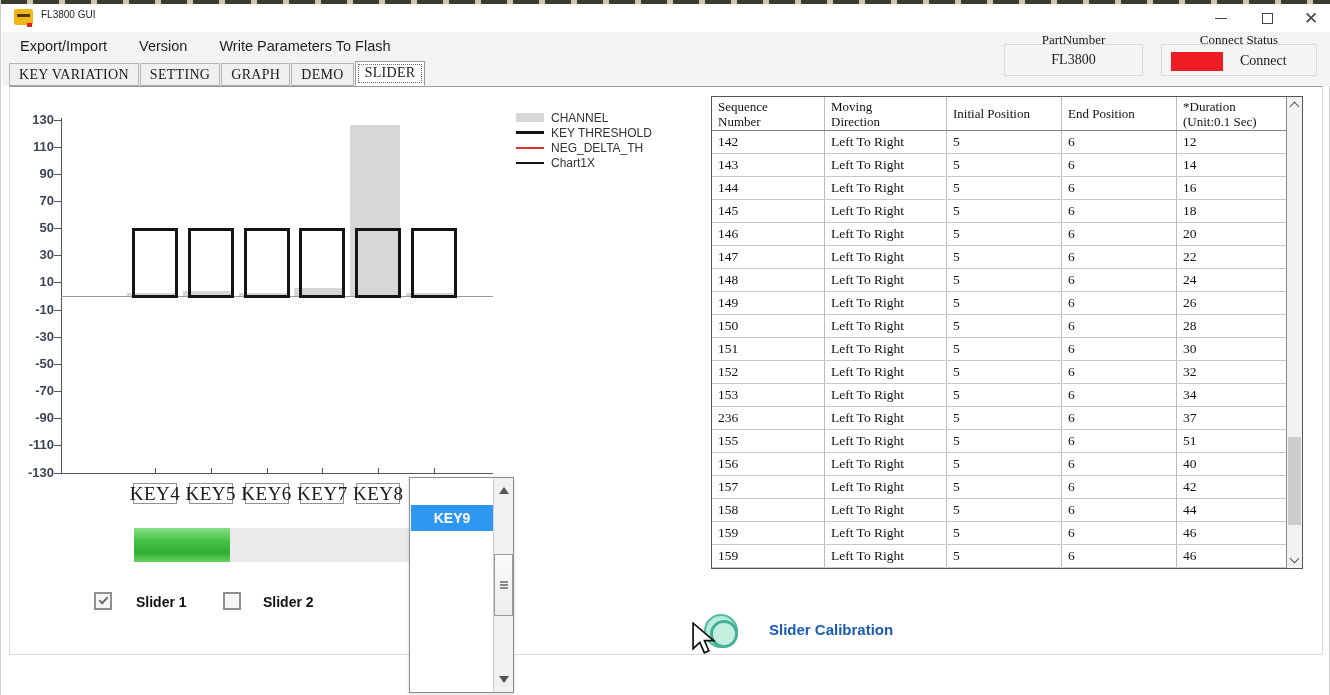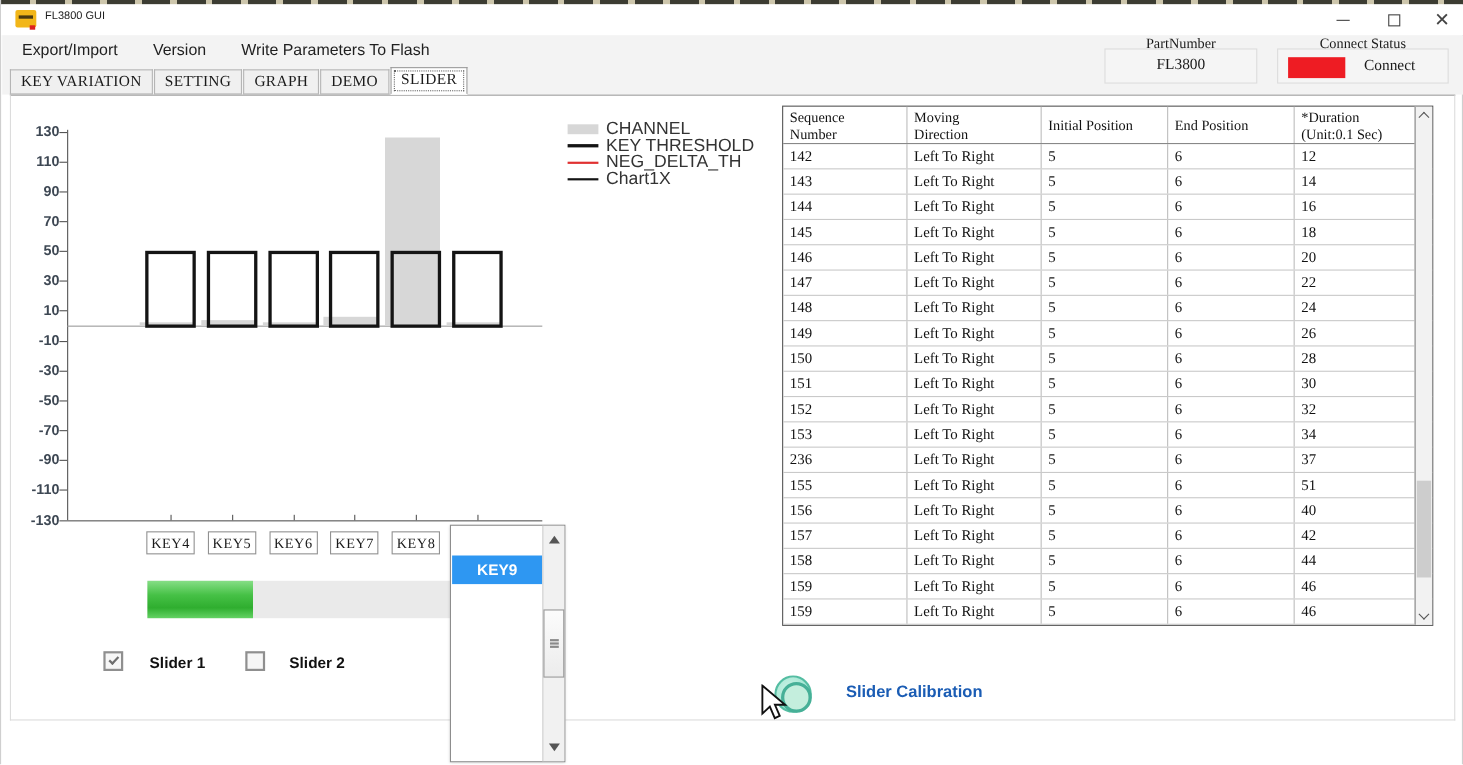--- a/index.html
+++ b/index.html
@@ -51,24 +51,24 @@
   .xaxis { position:absolute; height:1px; background:#555; }
   .xtick { position:absolute; width:1px; height:5px; background:#555; }
   .zeroline { position:absolute; height:1px; background:#9b9b9b; }
   .bar-gray { position:absolute; background:#d7d7d7; }
   .bar-outline { position:absolute; border:3px solid #141414; background:transparent; }
 
   
   .legend { position:absolute; left:515px; top:110px; }
   .legend-row { display:flex; align-items:center; height:15px; }
   .legend-swatch { width:28px; margin-right:7px; flex:none; }
-  .legend-text { font-size:16px; color:#333; white-space:nowrap; }
-
-  
-  .keybtn { position:absolute; width:44px; height:21px; border:1px solid #919191; background:#fff; font-family:"Liberation Serif",serif; font-size:13px; color:#1a1a1a; display:flex; align-items:center; justify-content:center; letter-spacing:0.5px; }
+  .legend-text { font-size:12px; color:#333; white-space:nowrap; }
+
+  
+  .keybtn { position:absolute; width:44px; height:21px; border:1px solid #919191; background:#fff; font-family:"Liberation Serif",serif; font-size:19px; color:#1a1a1a; display:flex; align-items:center; justify-content:center; letter-spacing:0.5px; }
 
   
   .progress { position:absolute; left:133px; top:528px; width:356px; height:34px; background:#eaeaea; }
   .progress-fill { position:absolute; left:0; top:0; height:34px;
      background:linear-gradient(180deg,#86de86 0%,#46c146 38%,#2fae2f 72%,#64d264 100%); }
 
   
   .checkbox-box { position:absolute; width:18px; height:18px; border:2px solid #8f8f8f; background:#f6f6f6; }
   .checkbox-box .mark { position:absolute; left:3px; top:3px; width:9px; height:5px; border-left:2px solid #6e6e6e; border-bottom:2px solid #6e6e6e; transform:rotate(-47deg); }
   .checkbox-label { position:absolute; font-size:14px; font-weight:bold; color:#111; }

